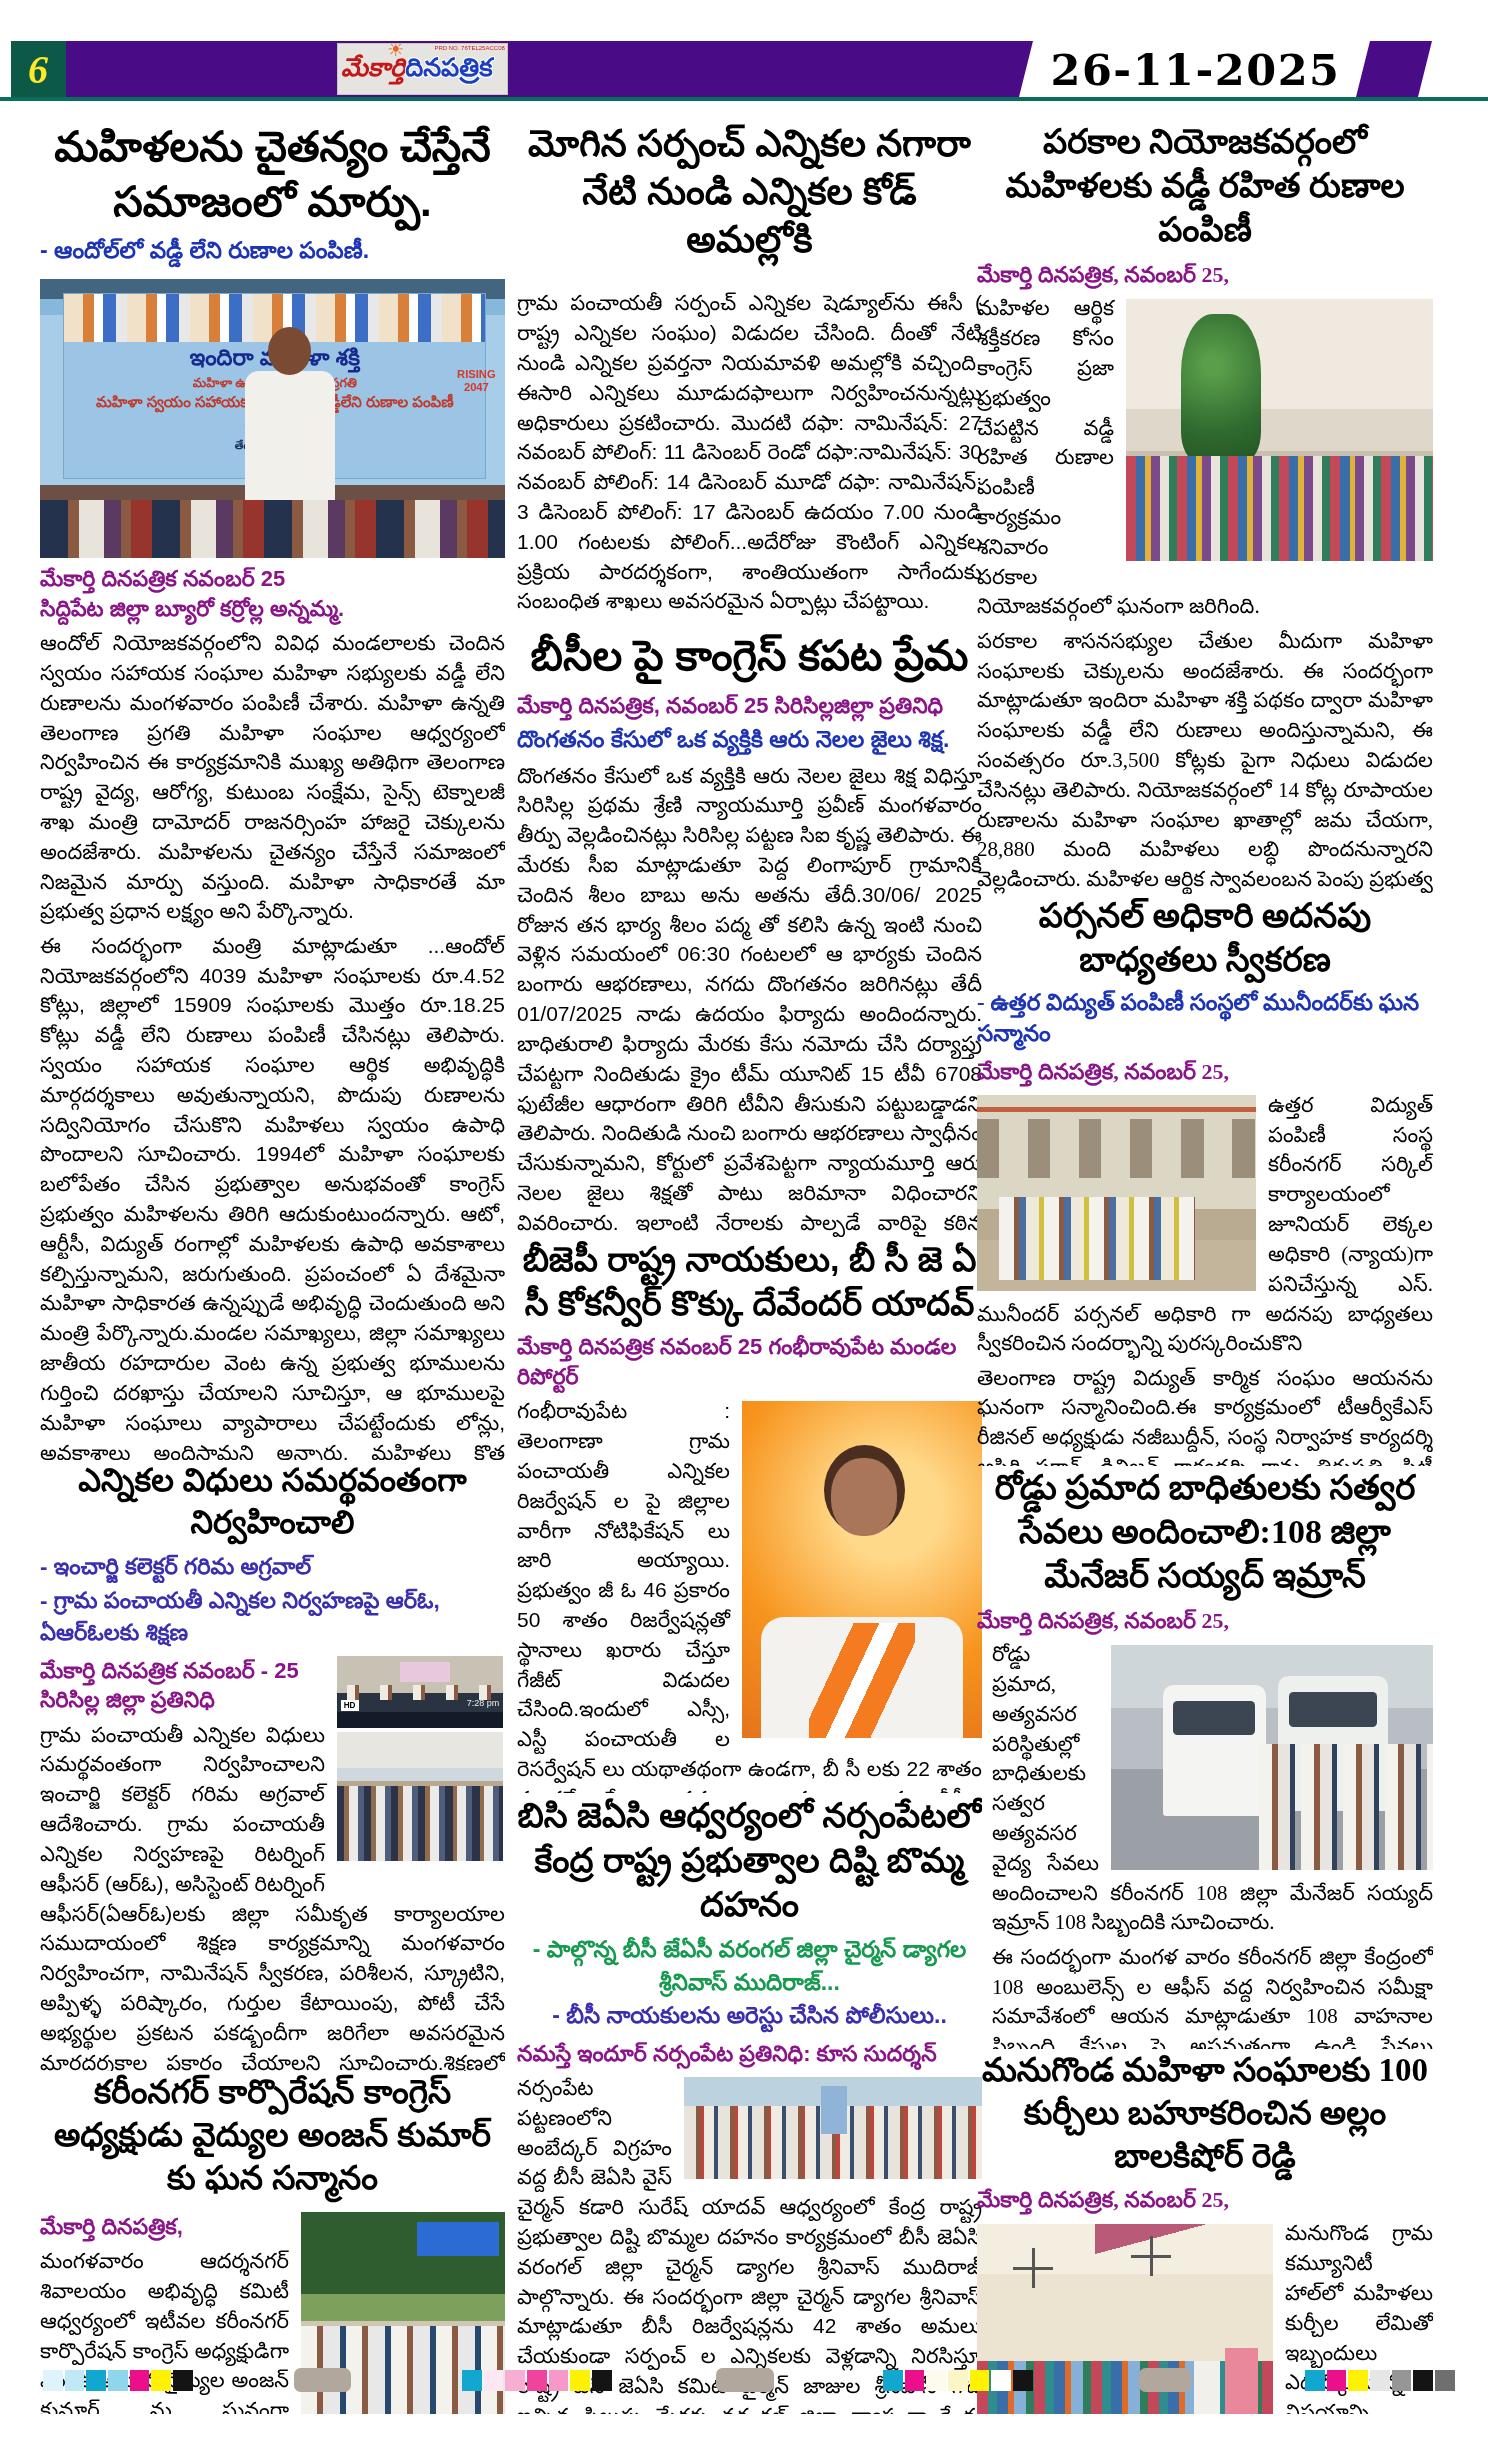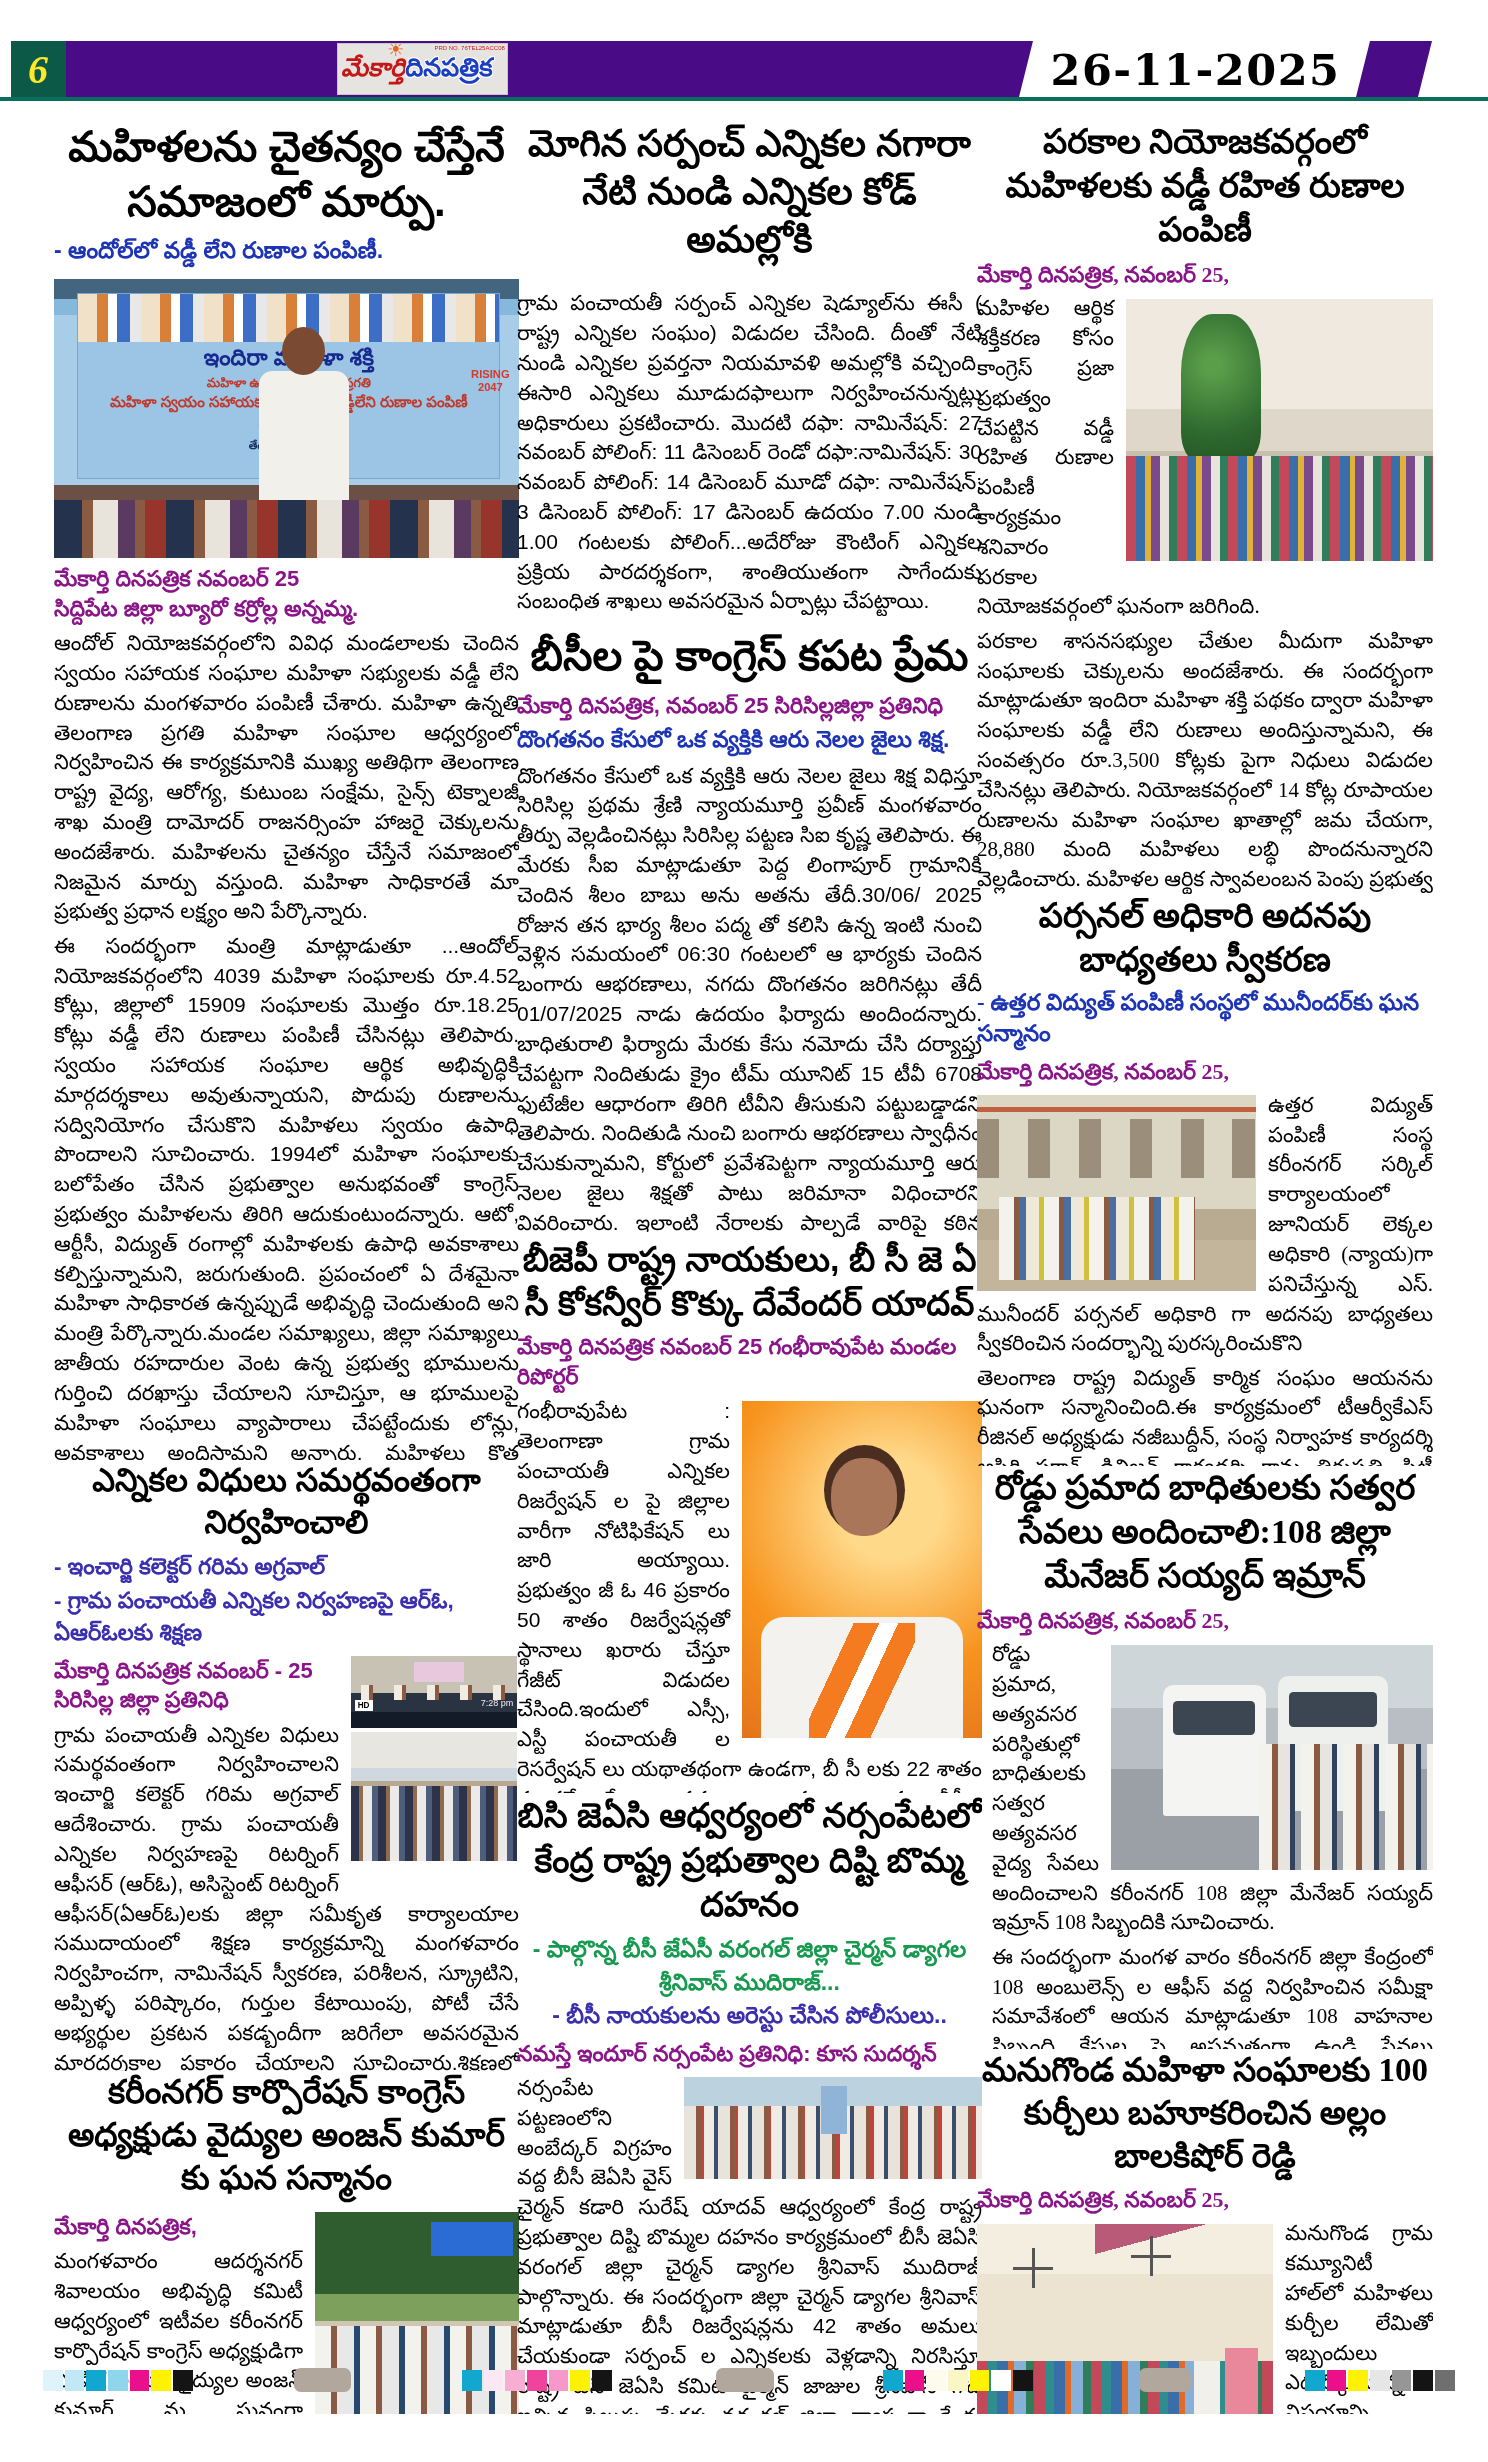--- a/index.html
+++ b/index.html
@@ -18,21 +18,21 @@
   .logo{position:absolute;left:337px;top:43px;width:171px;height:52px;background:#e6e4e0;
         border:1.5px solid #c9c6c0;box-sizing:border-box;overflow:hidden;}
   .logo-reg{position:absolute;right:2.2px;top:0.7px;font-size:6px;color:#c22;white-space:nowrap;}
   .logo-row{position:absolute;left:3px;top:9px;white-space:nowrap;}
   .logo-sun{position:absolute;left:49px;top:-6px;color:#e8641c;font-size:19.5px;}
   .logo-w1{font:700 25.5px "Liberation Sans",sans-serif;color:#c41818;font-style:italic;}
   .logo-w2{font:700 25.5px "Liberation Sans",sans-serif;color:#1b3fc0;
            text-shadow:-0.7px -0.7px 0 #fff,0.7px -0.7px 0 #fff,-0.7px 0.7px 0 #fff,0.7px 0.7px 0 #fff;}
   
   .col{position:absolute;top:120px;height:2294px;overflow:hidden;}
-  #colL{left:54px;width:465px;}
+  #colL{left:40px;width:465px;}
   #colM{left:517px;width:465px;}
   #colR{left:977px;width:456px;font-family:Liberation Serif, serif;}
   .hl{font-weight:700;text-align:center;line-height:1.3;color:#000;margin:0 0 7.5px;}
   .hl-56{font-size:42px;} .hl-49{font-size:37px;} .hl-46{font-size:34px;}
   .hl-45{font-size:34px;} .hl-44{font-size:33px;} .hl-43{font-size:32px;}
   .sub-blue{color:#1d35b5;font-weight:700;font-size:23px;margin:3px 0;}
   .sub-indigo{color:#3a2fae;font-weight:700;font-size:22.5px;line-height:1.4;margin:3px 0;}
   .sub-green{color:#169a4f;font-weight:700;font-size:23px;text-align:center;line-height:1.4;margin:4.5px 0;}
   .sub-purpleC{color:#3c2fae;font-weight:700;font-size:23px;text-align:center;margin:4.5px 0;}
   .dateline{color:#8a1589;font-weight:700;font-size:22px;line-height:1.35;margin:4.5px 0;}

